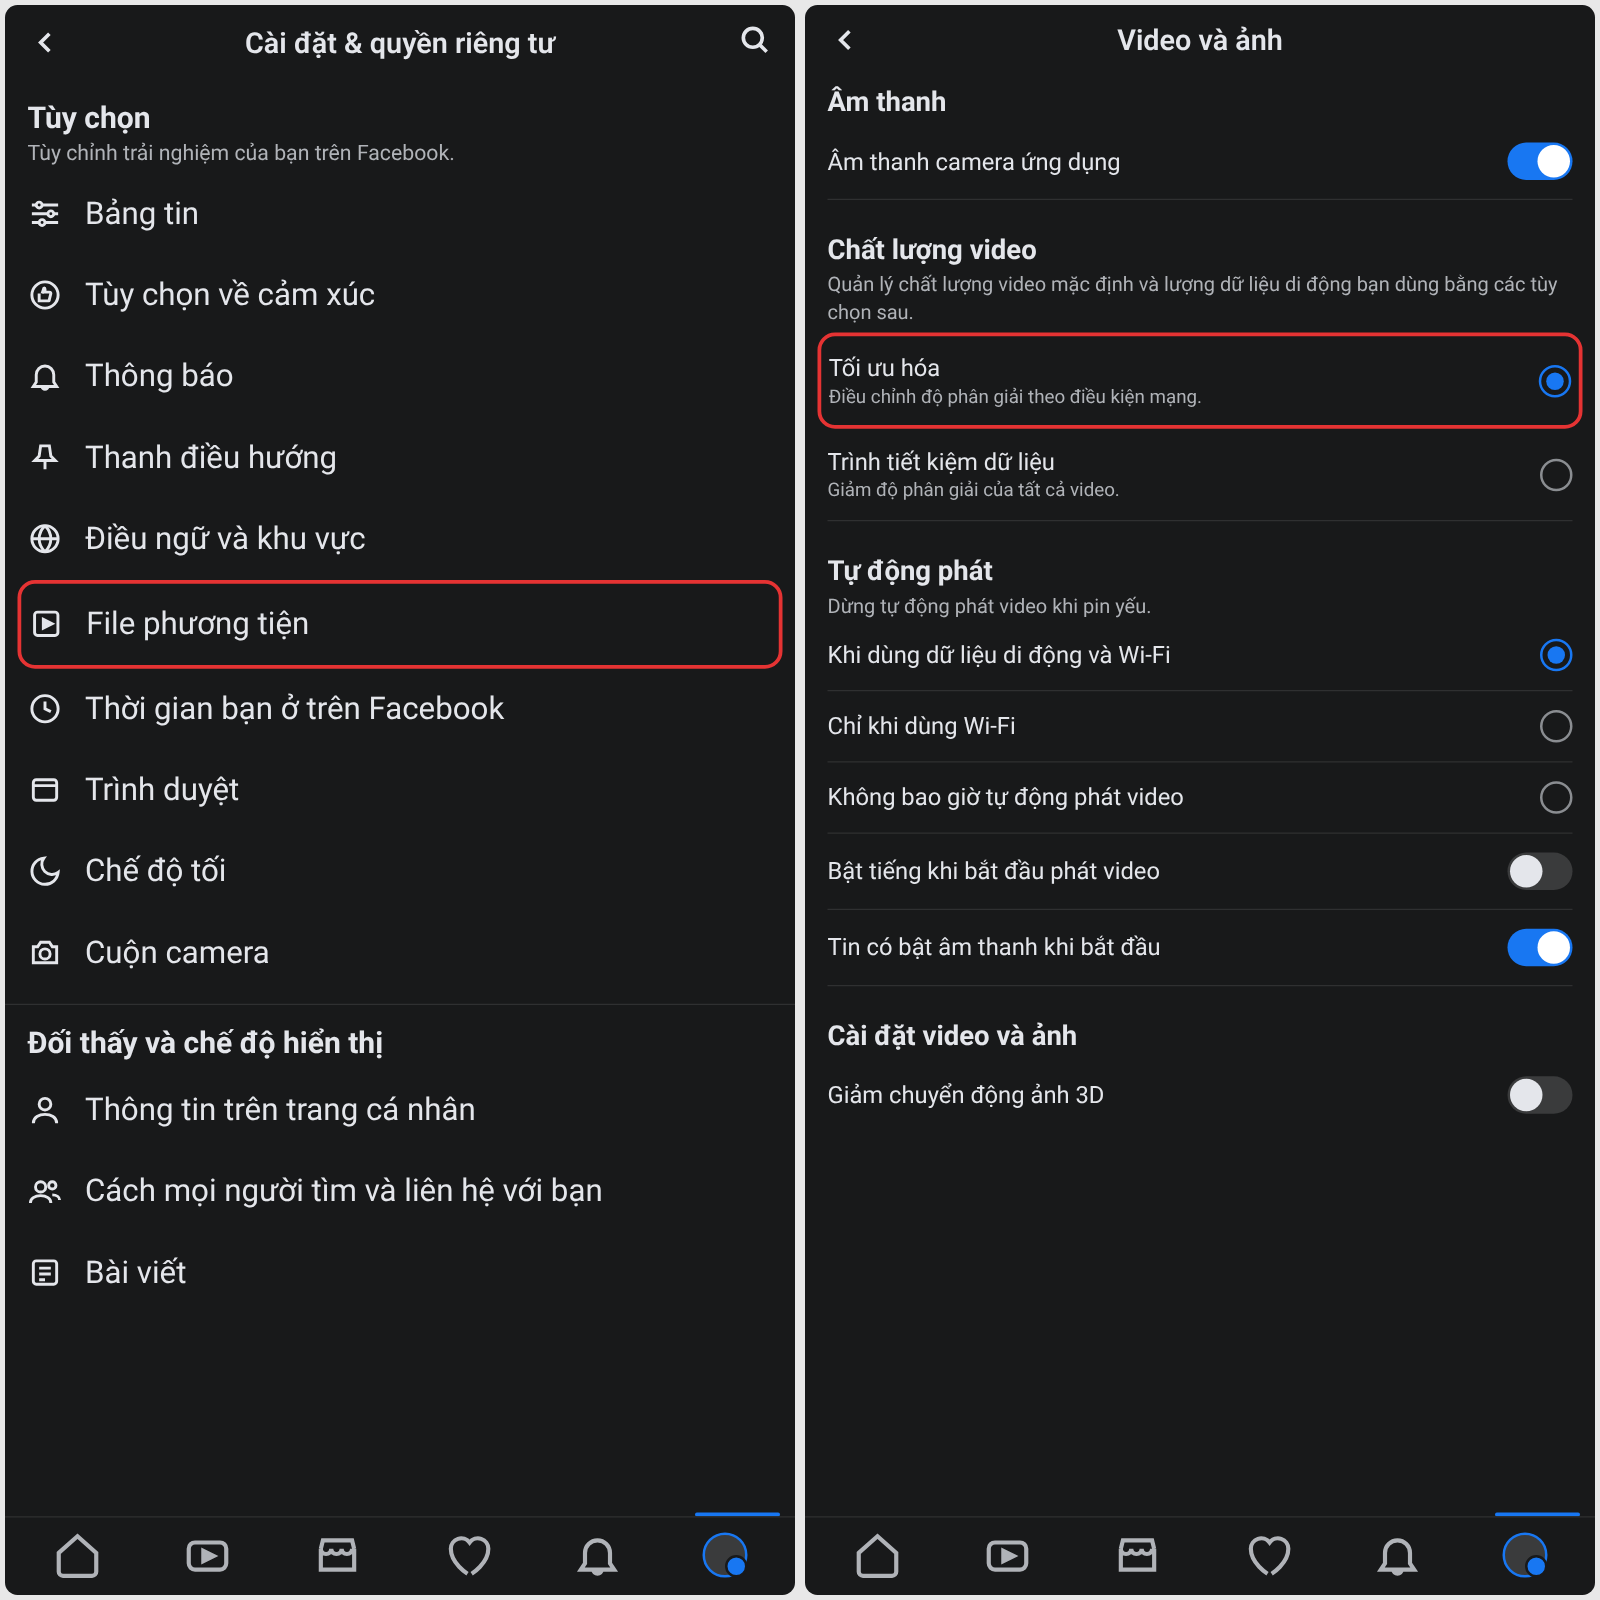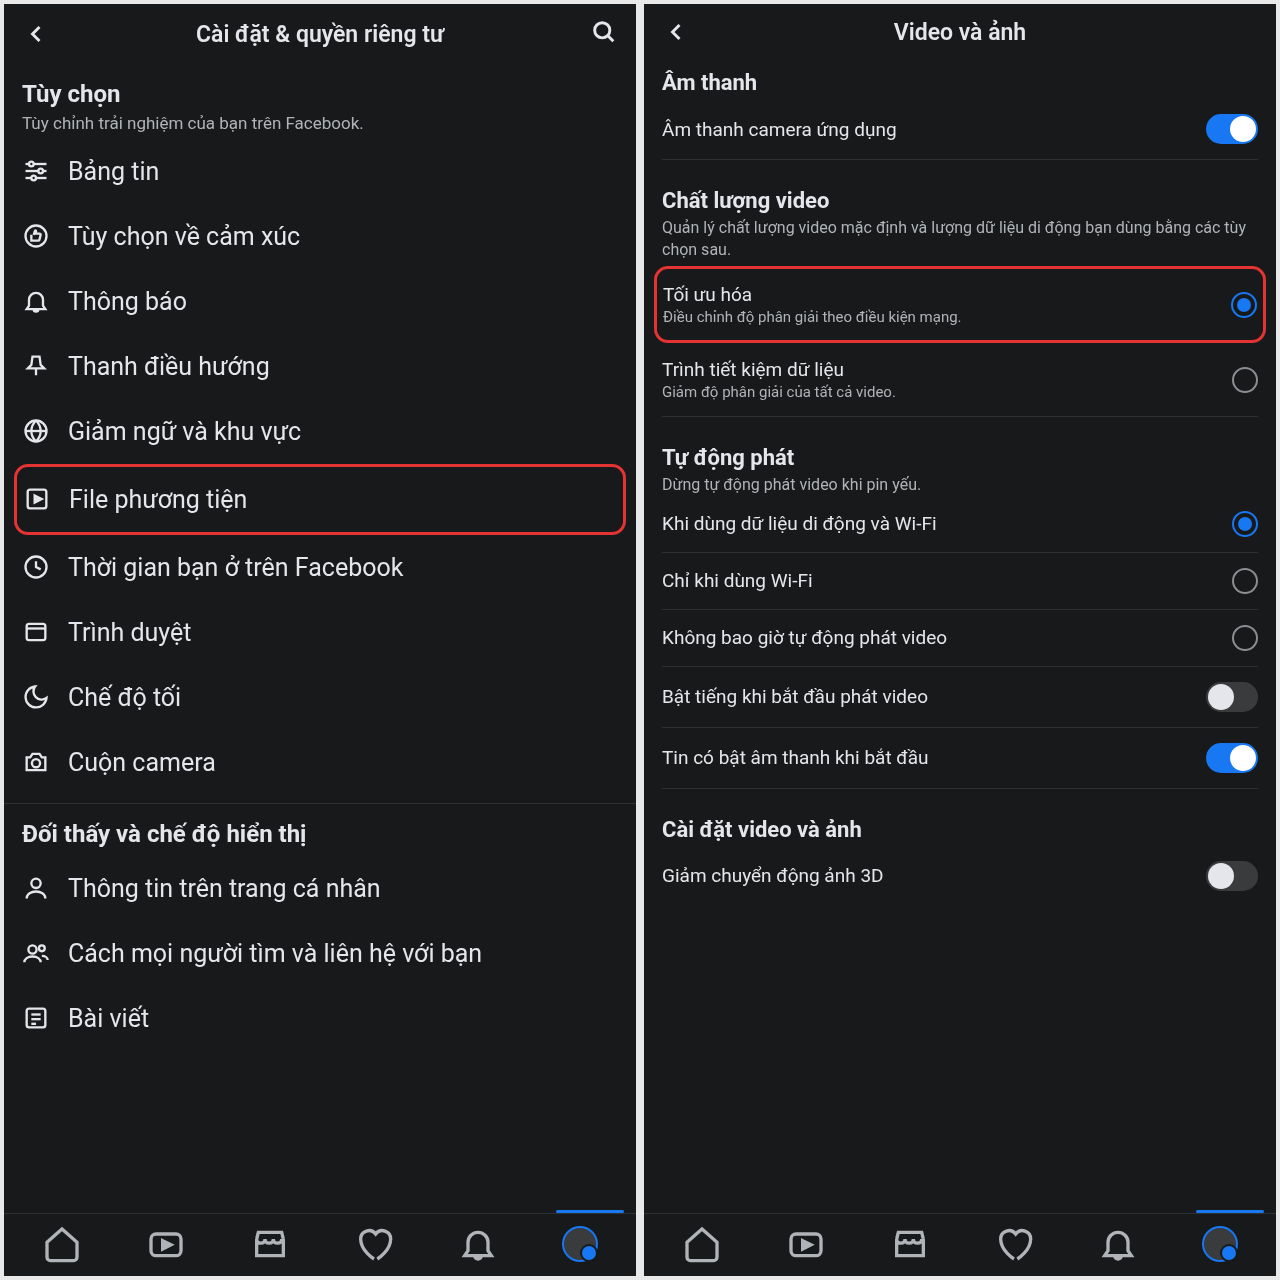--- a/index.html
+++ b/index.html
@@ -9,21 +9,21 @@
   width: 1280px;
   height: 1280px;
   display: flex;
   gap: 8px;
   padding: 4px;
 }
 .screen {
   flex: 1;
   background: #18191a;
   color: #e4e6eb;
-  border-radius: 0;
+  border-radius: 10px;
   overflow: hidden;
   display: flex;
   flex-direction: column;
   position: relative;
 }
 .header {
   display: flex;
   align-items: center;
   padding: 14px 18px;
   position: relative;
@@ -275,21 +275,21 @@
       <span class="menu-label">Thanh điều hướng</span>
     </div>
     <div class="menu-item">
       <span class="menu-icon">
           <svg viewBox="0 0 24 24" fill="none" stroke="currentColor" stroke-width="2">
             <circle cx="12" cy="12" r="9"></circle>
             <line x1="3" y1="12" x2="21" y2="12"></line>
             <path d="M12 3c2.5 2.5 4 5.5 4 9s-1.5 6.5-4 9M12 3c-2.5 2.5-4 5.5-4 9s1.5 6.5 4 9"></path>
           </svg>
         </span>
-      <span class="menu-label">Giảm ngữ và khu vực</span>
+      <span class="menu-label">Điều ngữ và khu vực</span>
     </div>
 
     <div class="highlight-box">
       <div class="menu-item">
         <span class="menu-icon">
             <svg viewBox="0 0 24 24" fill="none" stroke="currentColor" stroke-width="2">
               <rect x="4" y="4" width="16" height="16" rx="2"></rect>
               <polygon points="10,9 16,12 10,15" fill="currentColor"></polygon>
             </svg>
           </span>

